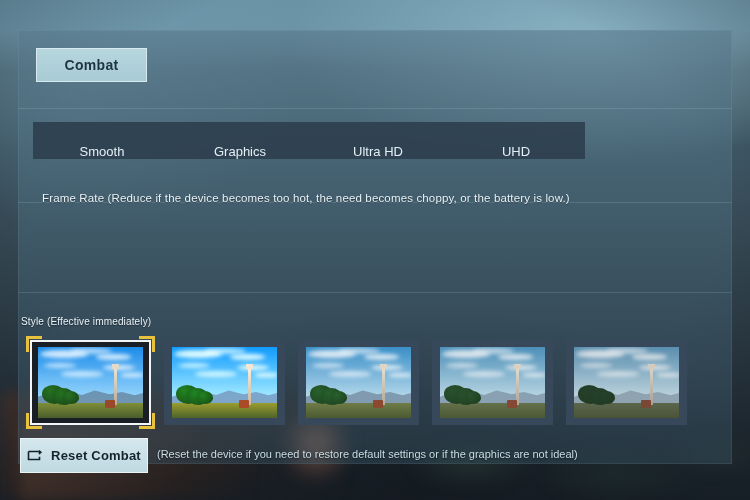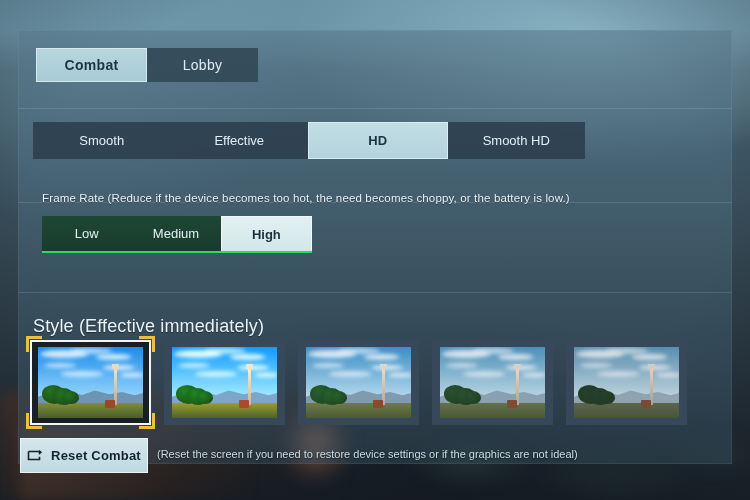--- a/index.html
+++ b/index.html
@@ -114,20 +114,21 @@
     letter-spacing: .15px;
     white-space: nowrap;
     text-shadow: 0 1px 1px rgba(0,0,0,.45);
   }
 
   
   .optbar {
     position: absolute;
     display: flex;
     box-sizing: border-box;
+    align-items: flex-end;
   }
   .optbar.graphics {
     left: 15px; top: 92px;
     width: 552px; height: 37px;
     background: rgba(44,62,76,.88);
   }
   .optbar.framerate {
     left: 24px; top: 186px;
     width: 270px; height: 37px;
     background: linear-gradient(180deg, rgba(28,70,50,.95), rgba(22,58,42,.95));
@@ -279,56 +280,42 @@
   <div id="panel">
 
     <div class="panel-divider" style="top:78px"></div>
     <div class="panel-divider" style="top:172px"></div>
     <div class="panel-divider" style="top:262px"></div>
 
     <div id="tabs">
       <div class="tab selected">
         <span>Combat</span>
       </div>
-      <div class="tab">
-        <span>Lobby</span>
-      </div>
     </div>
 
 
     <div class="optbar graphics">
       <div class="opt">
           <span>Smooth</span>
         </div>
       <div class="opt">
-          <span>Effective</span>
-        </div>
-      <div class="opt selected">
-          <span>HD</span>
+          <span>Graphics</span>
         </div>
       <div class="opt">
-          <span>Smooth HD</span>
+          <span>Ultra HD</span>
+        </div>
+      <div class="opt">
+          <span>UHD</span>
         </div>
     </div>
 
     <div class="sec-label" style="left:24px; top:162px;">Frame Rate (Reduce if the device becomes too hot, the need becomes choppy, or the battery is low.)</div>
 
-    <div class="optbar framerate">
-      <div class="opt">
-          <span>Low</span>
-        </div>
-      <div class="opt">
-          <span>Medium</span>
-        </div>
-      <div class="opt selected">
-          <span>High</span>
-        </div>
-    </div>
-
-    <div class="sec-label" style="left:15px; top:286px; font-size:18px;">Style (Effective immediately)</div>
+
+    <div class="sec-label" style="left:3px; top:286px; font-size:10px;">Style (Effective immediately)</div>
 
     <div id="styles">
         <div class="thumb-wrap selected">
           <div class="corner tl"></div>
           <div class="corner tr"></div>
           <div class="corner bl"></div>
           <div class="corner br"></div>
           <div class="thumb-frame">
             <div class="thumb-img" style="filter: saturate(1.25) brightness(1.02);">
               <div class="sky" style="background: linear-gradient(rgb(46, 134, 207) 0%, rgb(159, 208, 238) 72%, rgb(216, 233, 242) 100%);"></div>
@@ -443,15 +430,15 @@
   </div>
 
   <div id="reset-btn">
     <svg class="reset-icon" viewBox="0 0 17 13">
       <path d="M1.5 2.5 H12.5 V5.2" fill="none" stroke="#14222a" stroke-width="1.6"></path>
       <path d="M1.5 2.5 V10.5 H12.5 V7.8" fill="none" stroke="#14222a" stroke-width="1.6"></path>
       <path d="M12.0 1.0 L15.2 3.2 L12.0 5.4 Z" fill="#14222a"></path>
     </svg>
     <span class="label">Reset Combat</span>
   </div>
-  <div id="reset-hint">(Reset the screen if you need to restore device settings or if the graphics are not ideal)</div>
+  <div id="reset-hint">(Reset the device if you need to restore default settings or if the graphics are not ideal)</div>
 
 </div>
 
 </body></html>

